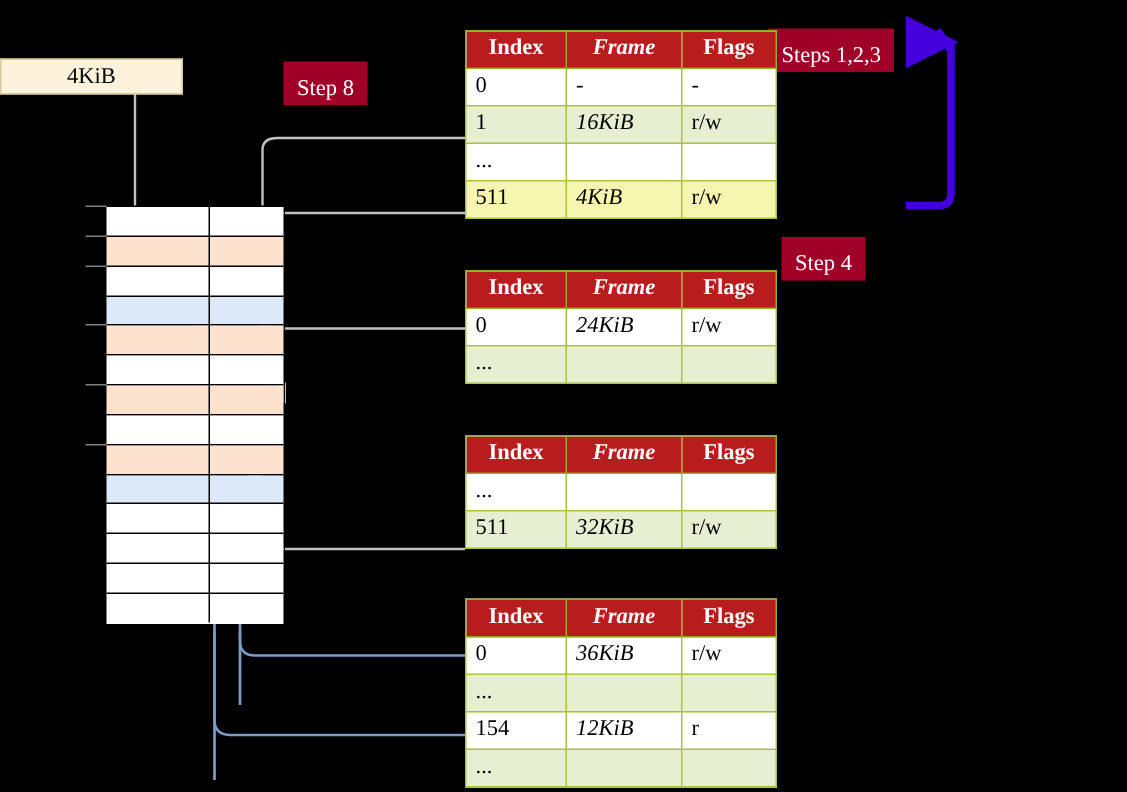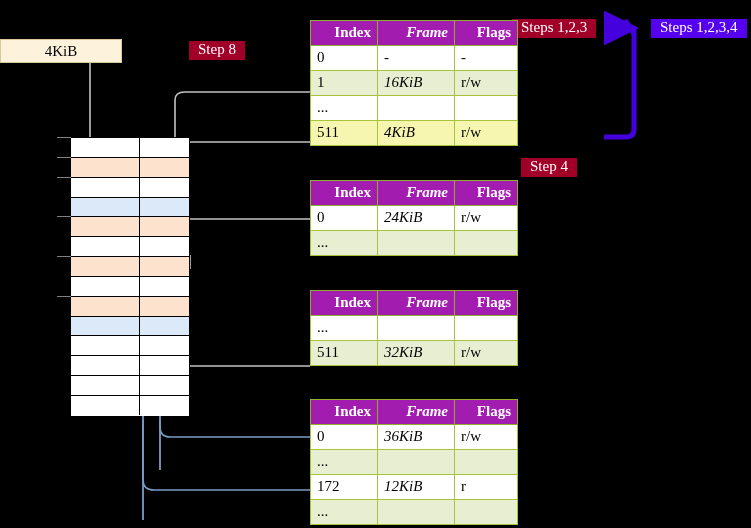--- a/index.html
+++ b/index.html
@@ -11,21 +11,21 @@
   }
   .canvas{position:absolute;left:0;top:0;width:751px;height:528px;}
   svg.wires{position:absolute;left:0;top:0;width:751px;height:528px;pointer-events:none;}
 
   
   .badge{
     position:absolute;
     font-family:"Liberation Serif", serif;
     font-size:15px;
     color:#ffffff;
-    padding:0 9px 3px 9px;
+    padding:10px 9px 3px 9px;
     white-space:nowrap;
     line-height:16px;
   }
   .badge-red{background:#a00028;}
   .badge-blue{background:#5500ee;}
 
   
   .kib-box{
     position:absolute;
     background:#fdf3dc;
@@ -47,24 +47,24 @@
 
   
   table.pt{
     position:absolute;
     border-collapse:collapse;
     background:#ffffff;
     font-size:15px;
     font-family:"Liberation Serif", serif;
   }
   table.pt th{
-    background:#a21caf;
+    background:#b91c1c;
     color:#ffffff;
     font-weight:bold;
-    text-align:right;
+    text-align:center;
     padding:2px 6px 3px 6px;
     border:1px solid #8fae2c;
     font-size:15px;
     line-height:19px;
   }
   table.pt td{
     border:1px solid #a6c339;
     padding:2px 6px 3px 6px;
     line-height:19px;
     height:19px;
@@ -146,23 +146,20 @@
   </div>
 
   <div class="badge badge-red" style="left:189px;top:41px;">
     <span>Step 8</span>
   </div>
 
   <div class="badge badge-red" style="left:512px;top:19px;">
     <span>Steps 1,2,3</span>
   </div>
 
-  <div class="badge badge-blue" style="left:651px;top:19px;">
-    <span>Steps 1,2,3,4</span>
-  </div>
 
   <div class="badge badge-red" style="left:521px;top:158px;">
     <span>Step 4</span>
   </div>
 
   <div class="memgrid" id="memgrid" style="left:70px;top:137px;width:120px;height:278px;">
   <div class="memrow c-white" style="height: 19.8571px;"></div>
       <div class="memrow c-orange" style="height: 19.8571px;"></div>
       <div class="memrow c-white" style="height: 19.8571px;"></div>
       <div class="memrow c-blue" style="height: 19.8571px;"></div>
@@ -276,21 +273,21 @@
           <td class="col-idx">0</td>
           <td class="col-frm">36KiB</td>
           <td class="col-flg">r/w</td>
         </tr>
         <tr class="alt">
           <td class="col-idx">...</td>
           <td class="col-frm"></td>
           <td class="col-flg"></td>
         </tr>
         <tr>
-          <td class="col-idx">172</td>
+          <td class="col-idx">154</td>
           <td class="col-frm">12KiB</td>
           <td class="col-flg">r</td>
         </tr>
         <tr class="alt">
           <td class="col-idx">...</td>
           <td class="col-frm"></td>
           <td class="col-flg"></td>
         </tr>
       </tbody>
     </table>

